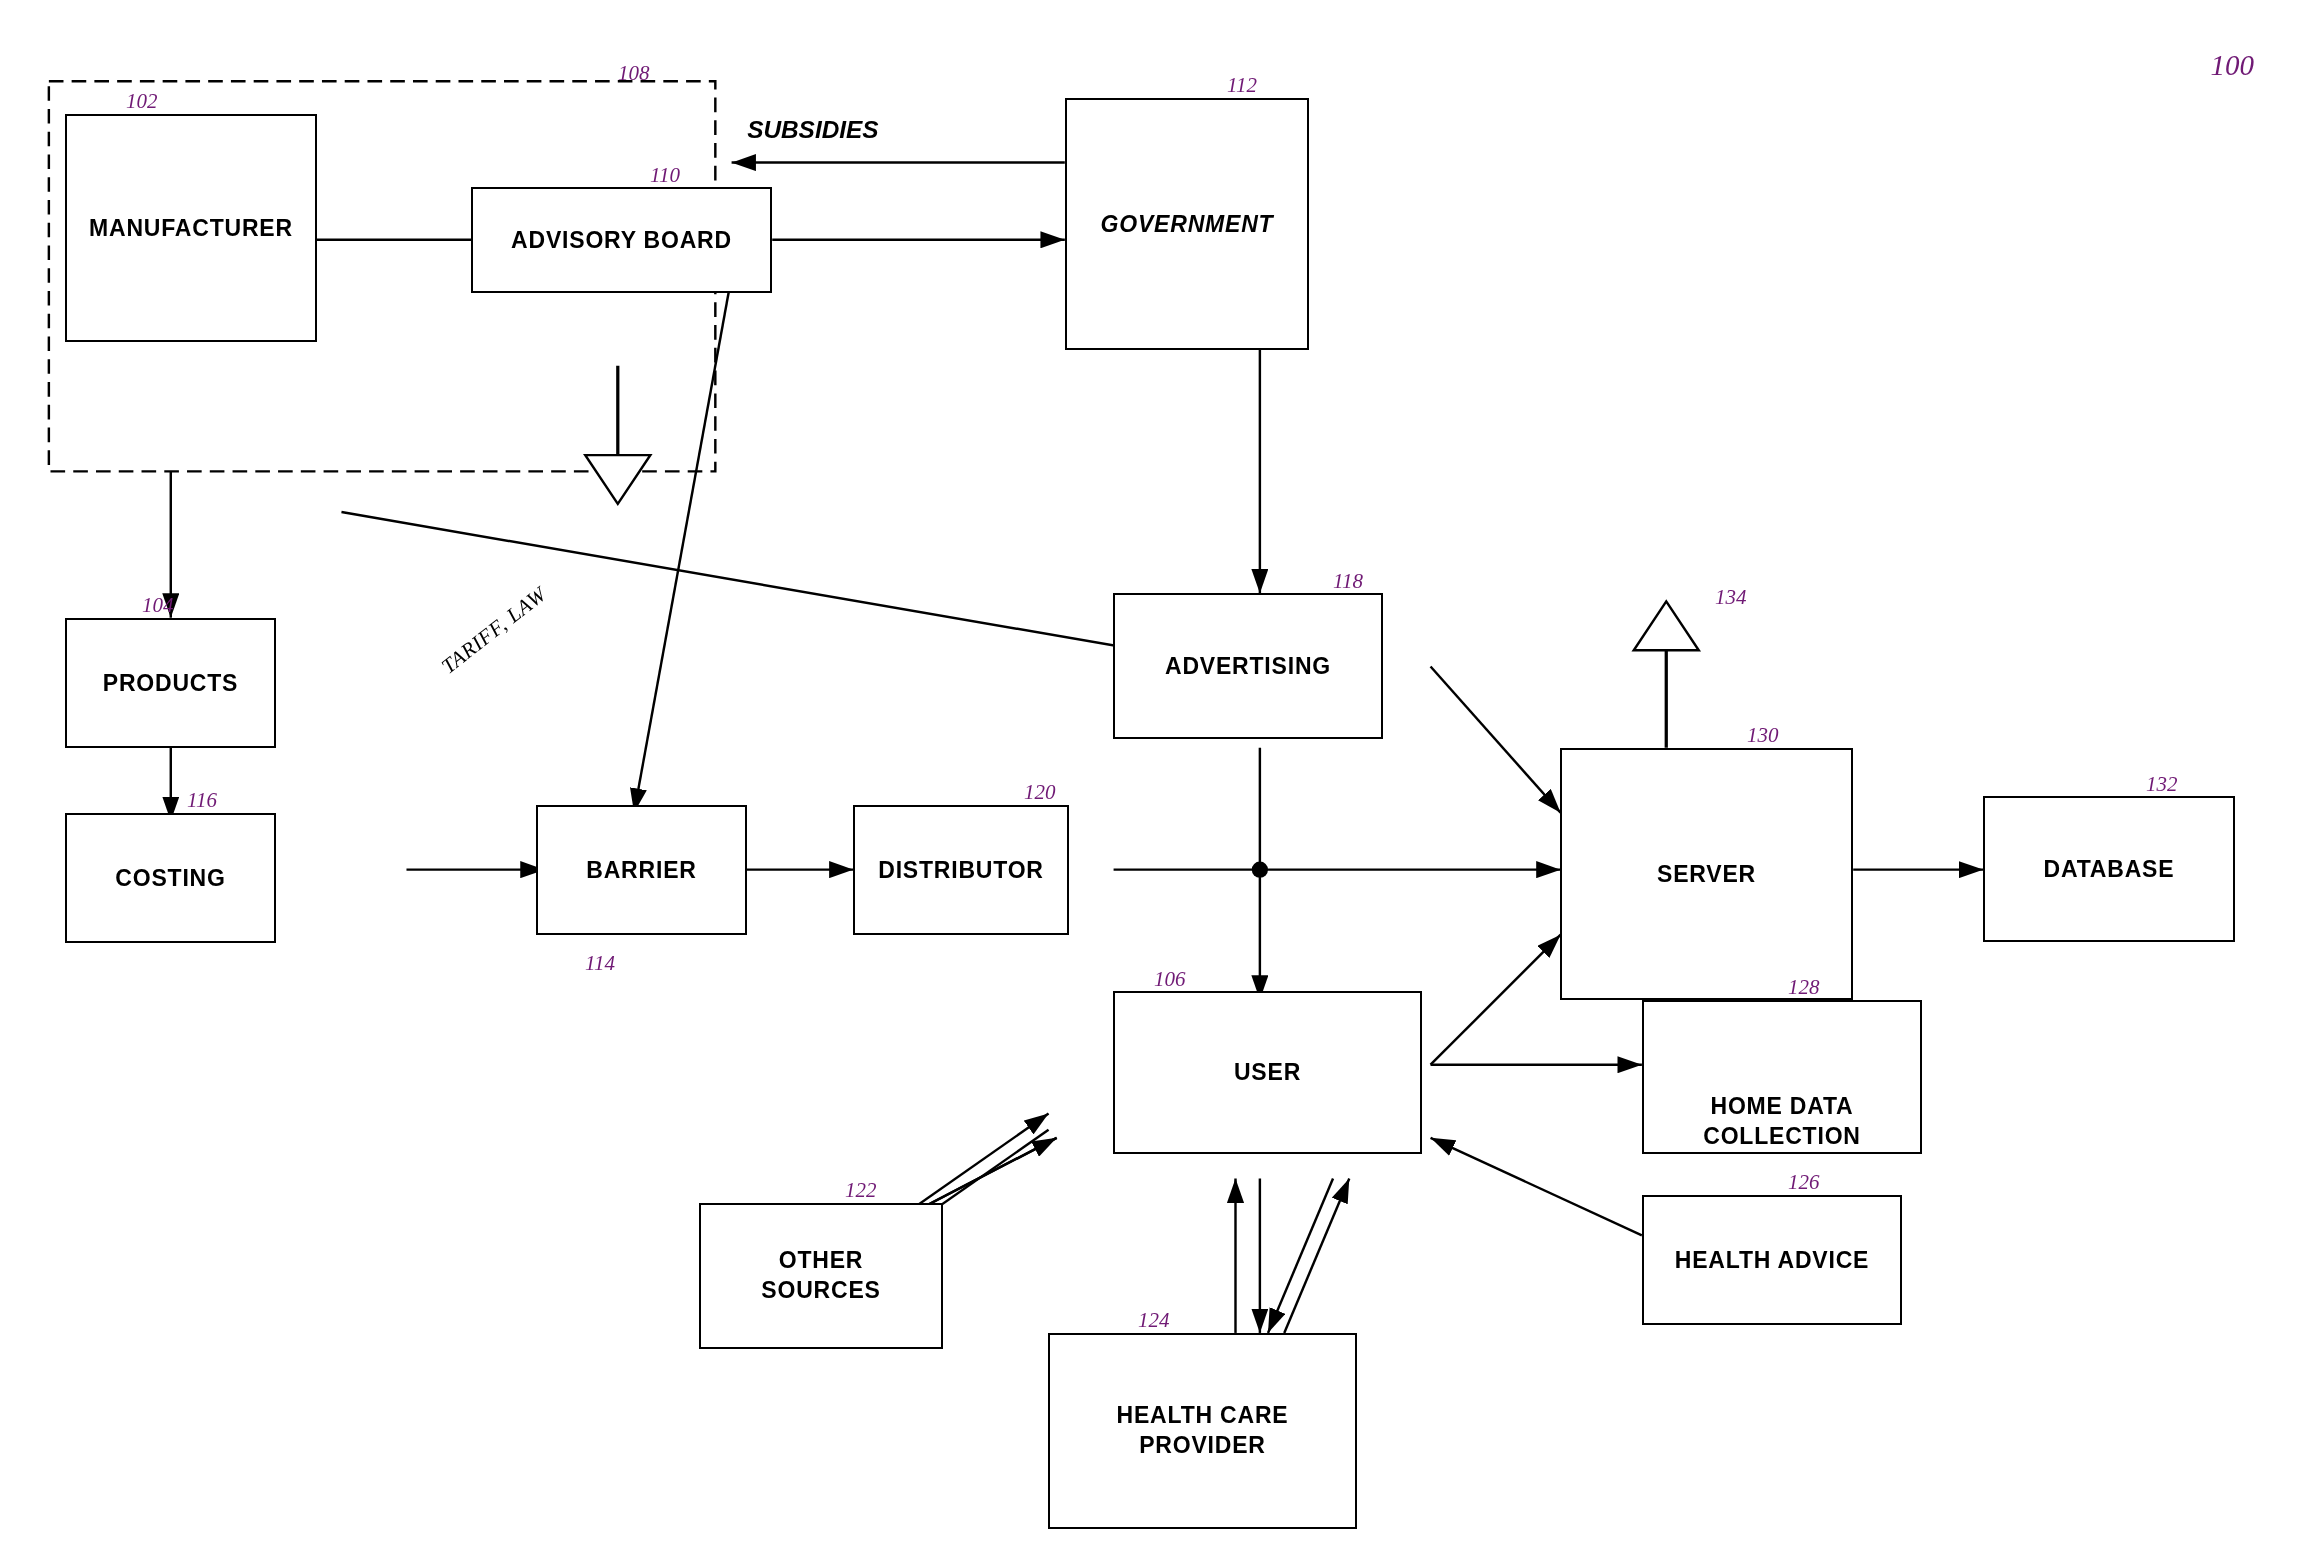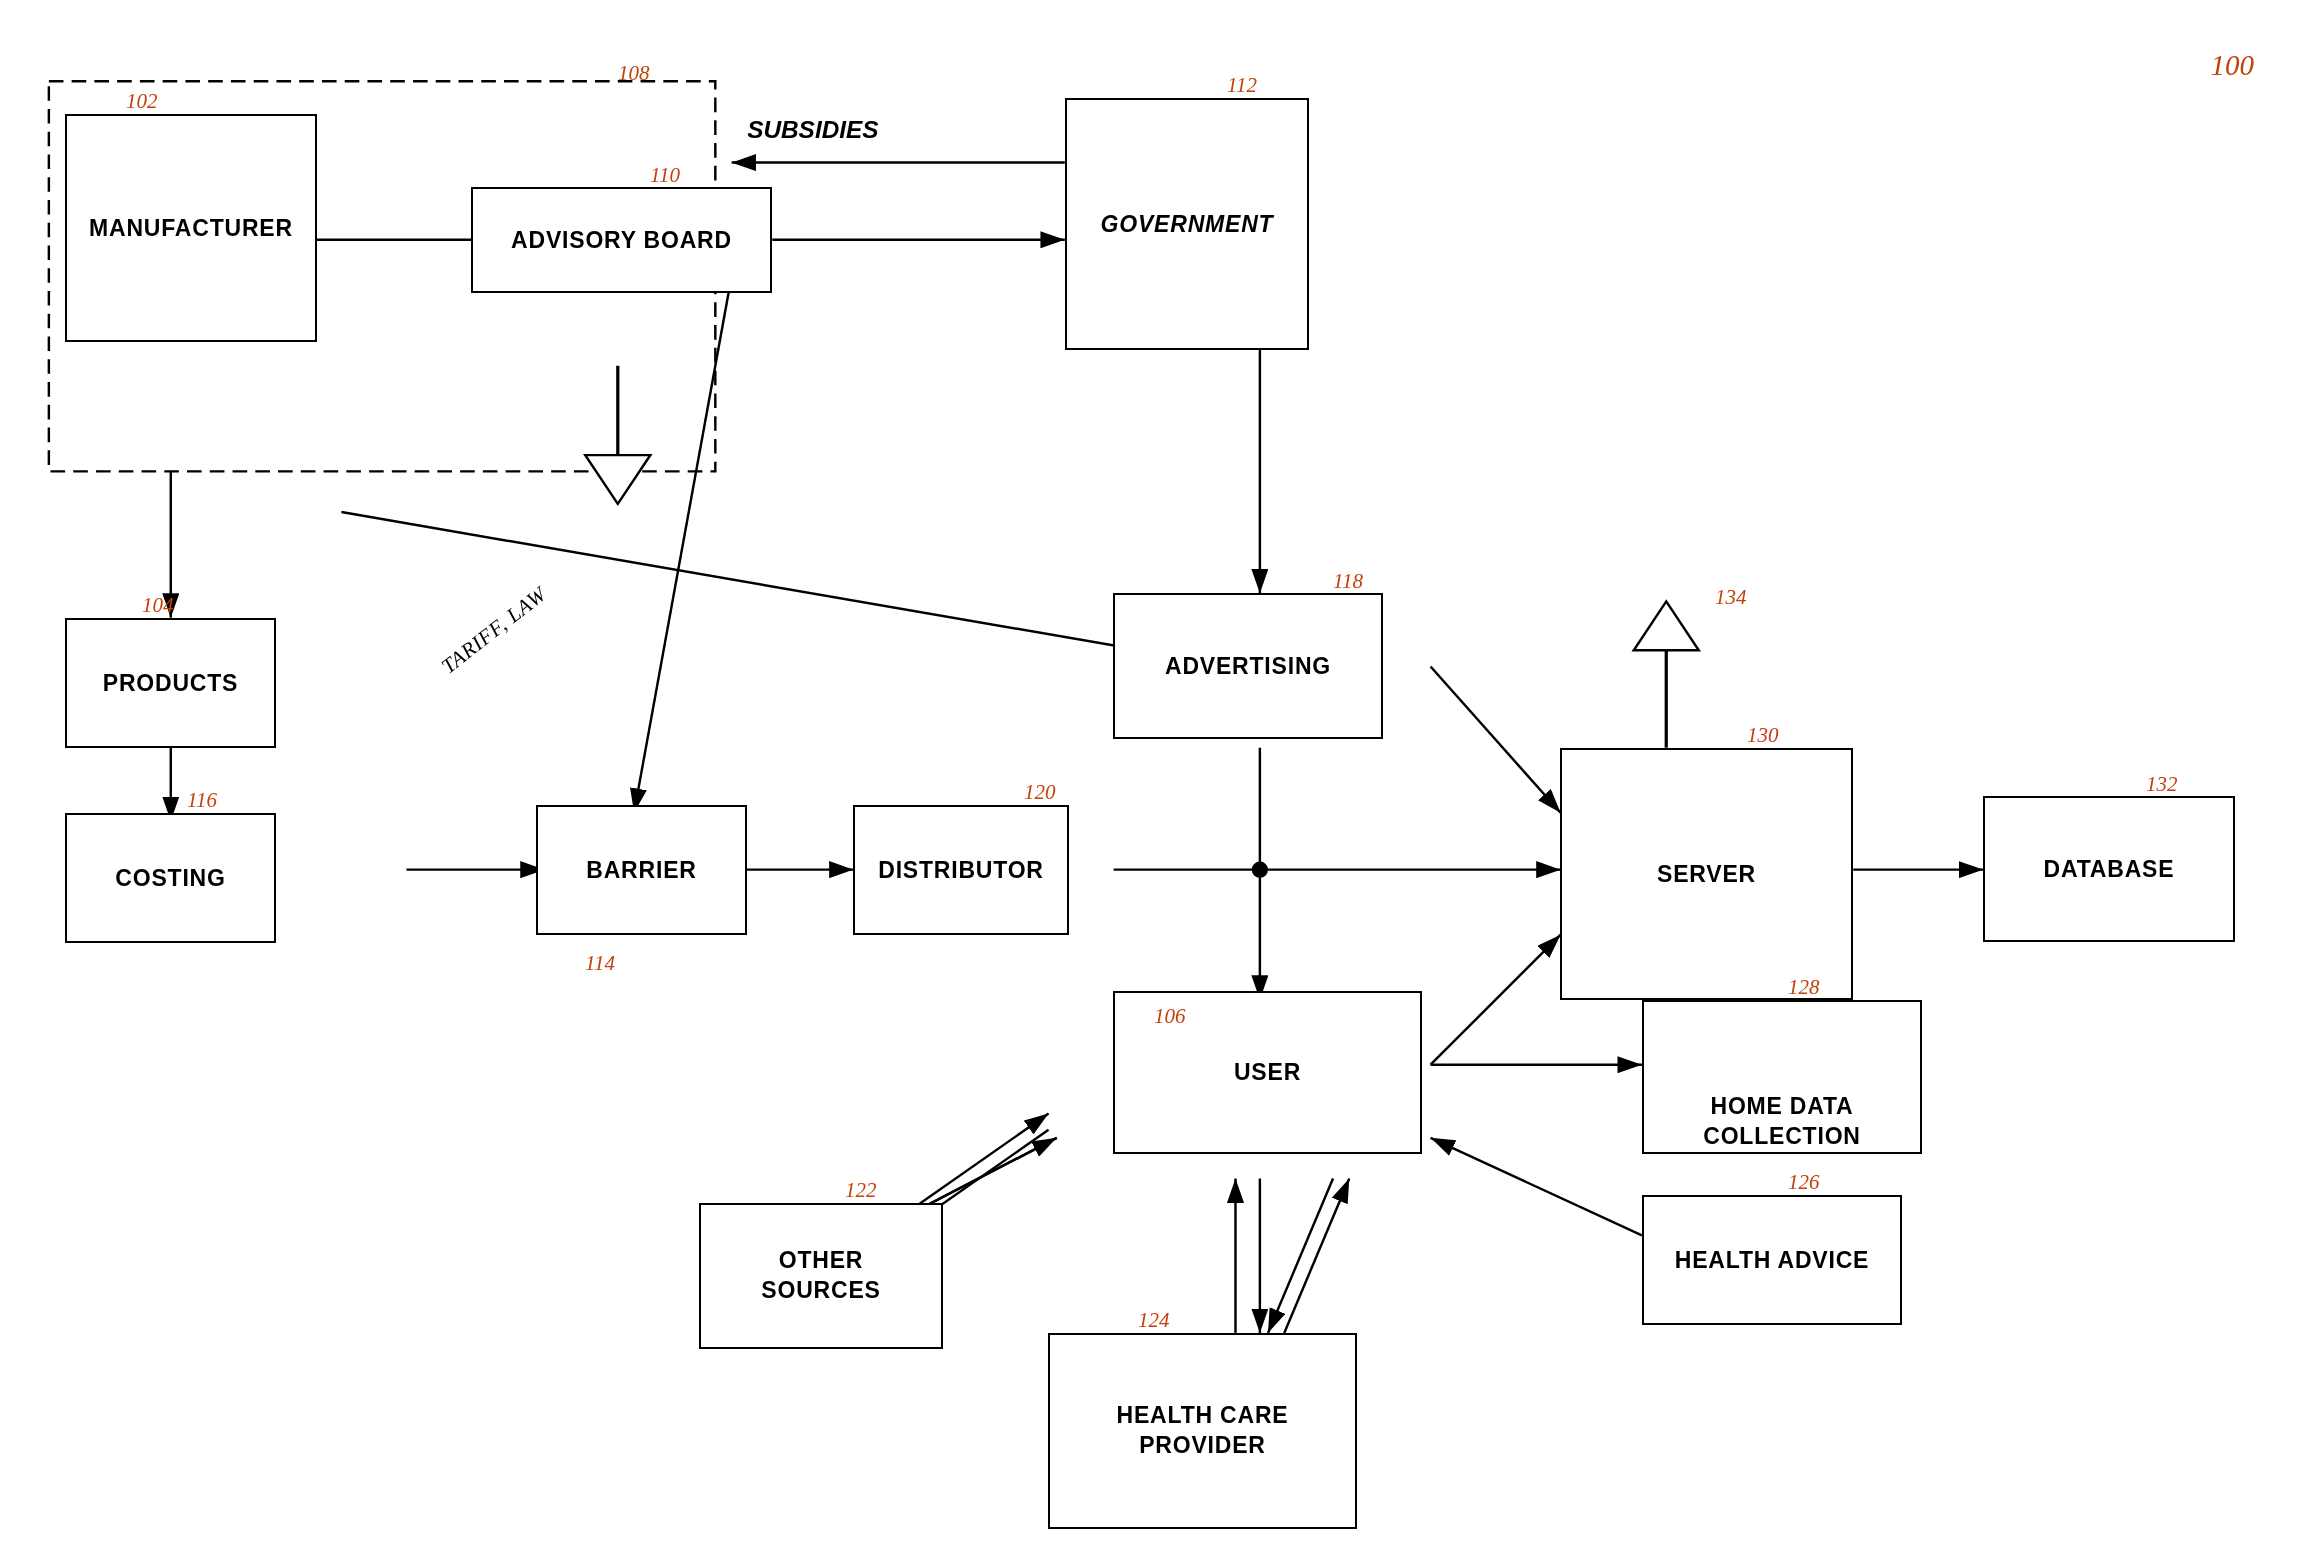--- a/index.html
+++ b/index.html
@@ -30,21 +30,21 @@
       letter-spacing: 0.8px;
       background: #fff;
       z-index: 10;
     }
     .label-ref {
       position: absolute;
       font-style: italic;
       font-size: 21px;
       font-family: 'Times New Roman', Times, serif;
       z-index: 20;
-      color: #c2410c;
+      color: #701a75;
     }
     svg.arrows {
       position: absolute;
       top: 0; left: 0;
       width: 2319px;
       height: 1567px;
       z-index: 5;
     }
     .diagram-title {
       position: absolute;
@@ -187,21 +187,21 @@
   <span class="label-ref" style="left:1024px; top:780px;">120</span>
 
   <div class="box" style="left:1113px; top:593px; width:270px; height:146px;">
     <span>ADVERTISING</span>
   </div>
   <span class="label-ref" style="left:1333px; top:569px;">118</span>
 
   <div class="box" style="left:1113px; top:991px; width:309px; height:163px;">
     <span>USER</span>
   </div>
-  <span class="label-ref" style="left:1154px; top:967px;margin-top:37px;">106</span>
+  <span class="label-ref" style="left:1154px; top:967px;">106</span>
 
   <div class="box" style="left:1560px; top:748px; width:293px; height:252px;">
     <span>SERVER</span>
   </div>
   <span class="label-ref" style="left:1747px; top:723px;">130</span>
 
   <div class="box" style="left:1983px; top:796px; width:252px; height:146px;">
     <span>DATABASE</span>
   </div>
   <span class="label-ref" style="left:2146px; top:772px;">132</span>

